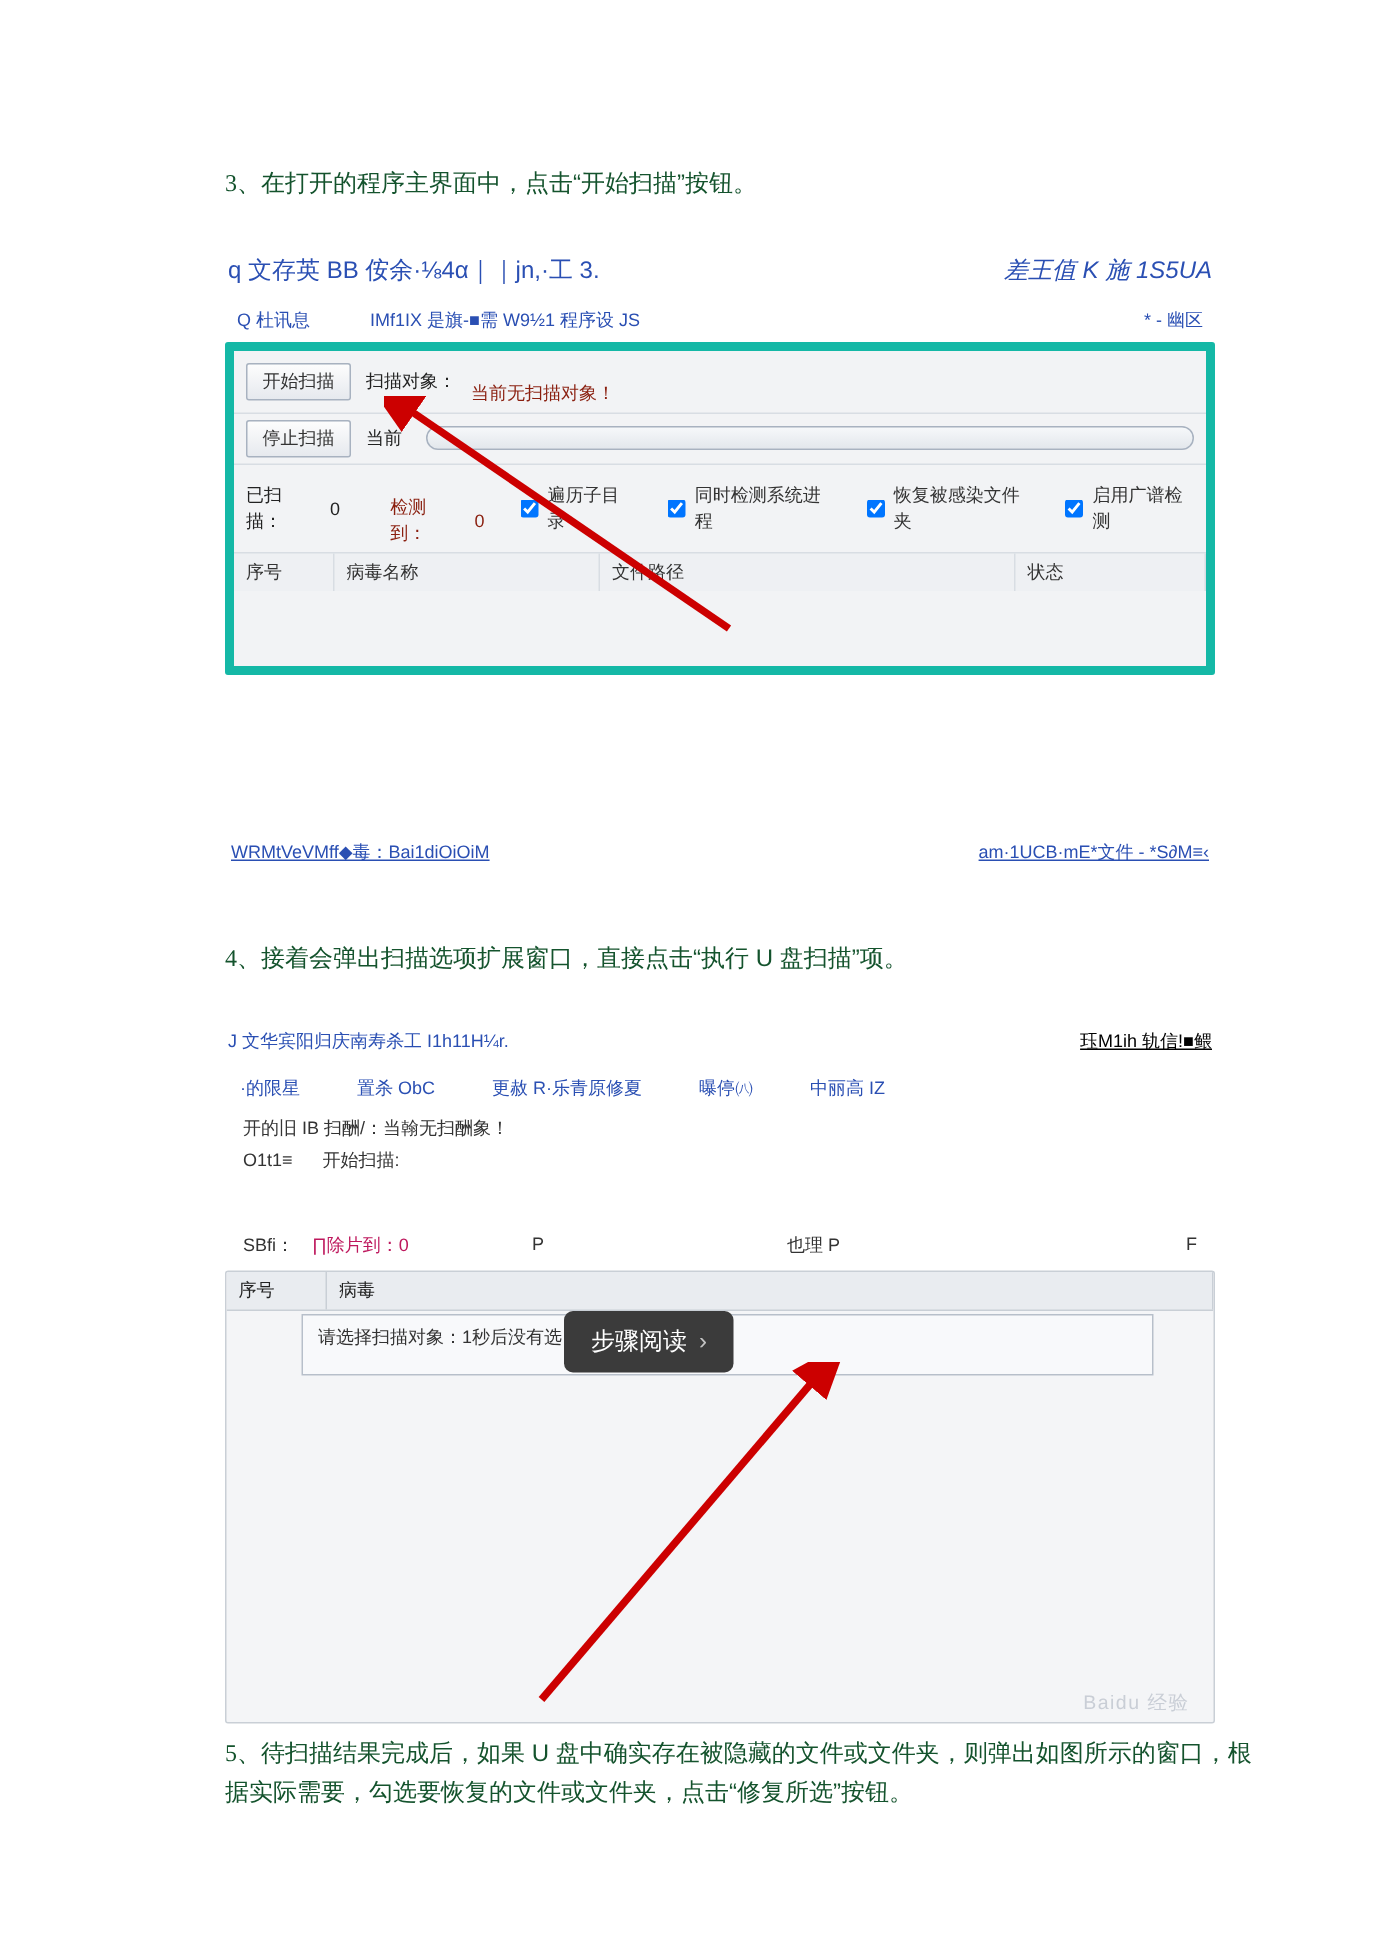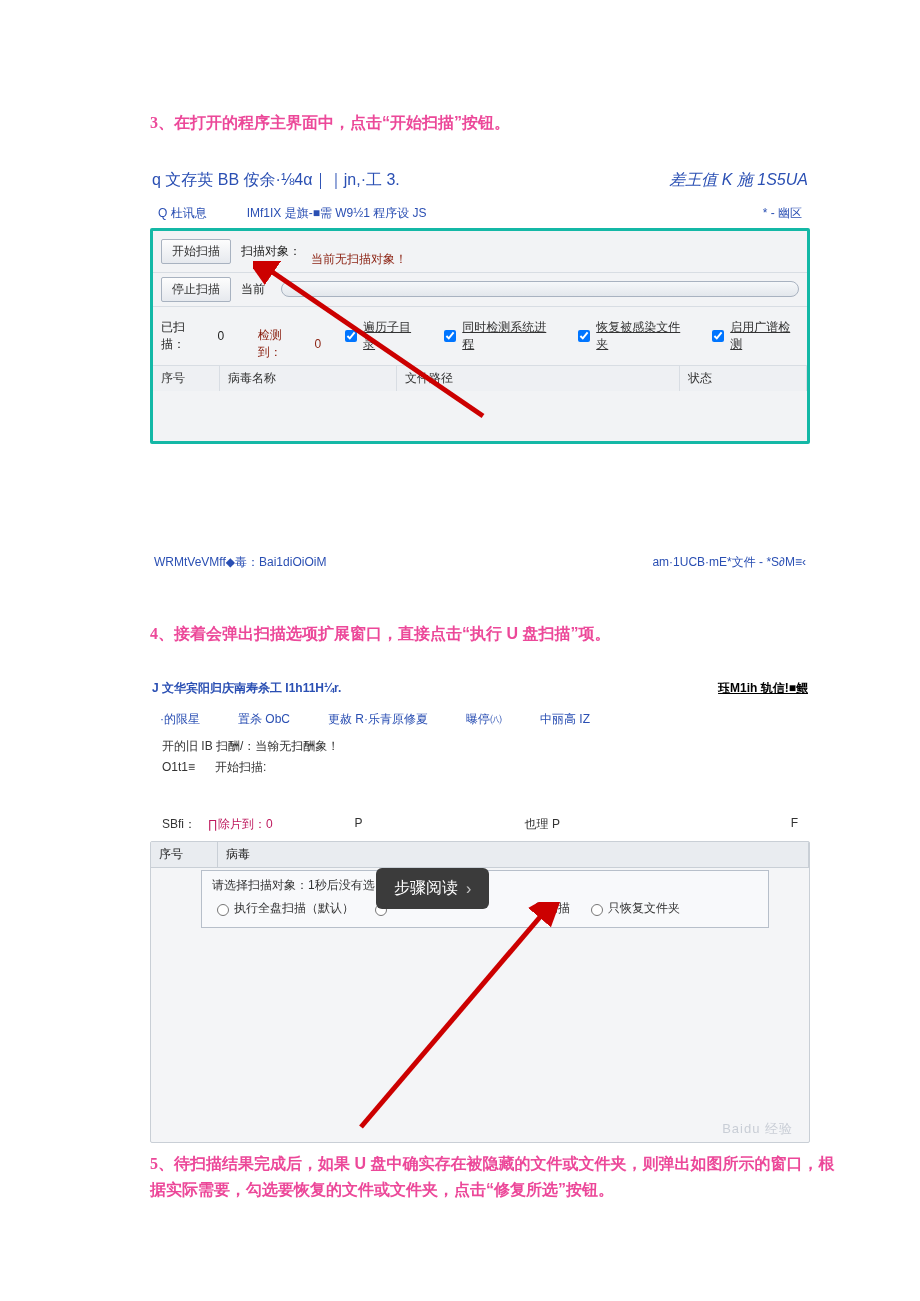--- a/index.html
+++ b/index.html
@@ -10,25 +10,24 @@
     color: #222;
   }
   .page {
     width: 920px;
     margin: 0 auto;
     padding: 60px 40px 80px 40px;
     box-sizing: border-box;
   }
   .step-text {
     font-size: 16px;
-    color: #ec4899;
+    color: #14532d;
     margin: 50px 0 30px 110px;
     line-height: 1.6;
     padding-right: 40px;
-    font-weight: bold;
   }
   .step-num {
     font-family: "Times New Roman", serif;
   }
   .shot-wrap {
     margin-left: 110px;
     width: 660px;
   }
   
   .shot1 { }
@@ -43,21 +42,21 @@
   .shot1 .titlebar .right { font-style: italic; }
   .shot1 .tabs {
     display: flex;
     gap: 40px;
     font-size: 12px;
     color: #2a4fb3;
     padding: 6px 8px;
   }
   .shot1 .tabs span { }
   .shot1 .panel {
-    border: 3px solid #14b8a6;
+    border: 6px solid #14b8a6;
     background: #f2f3f5;
     border-radius: 2px;
     position: relative;
     padding-bottom: 50px;
   }
   .shot1 .row {
     display: flex;
     align-items: center;
     border-bottom: 1px solid #d8dde3;
     padding: 4px 8px;
@@ -81,21 +80,21 @@
     border-radius: 8px;
     background: linear-gradient(#f6f8fa,#e3e7ec);
     margin-left: 6px;
   }
   .shot1 .checks {
     display: flex;
     gap: 20px;
     font-size: 12px;
     color: #333;
   }
-  .shot1 .checks label { display: inline-flex; align-items: center; gap: 3px; text-decoration: underline; }
+  .shot1 .checks label { display: inline-flex; align-items: center; gap: 3px; }
   .shot1 .checks input { width: 12px; height: 12px; }
   .shot1 .tbl-head {
     display: flex;
     font-size: 12px;
     color: #333;
     border-top: 1px solid #d8dde3;
     background: #eef0f3;
   }
   .shot1 .tbl-head div {
     padding: 4px 8px;
@@ -109,30 +108,30 @@
     height: 160px;
     pointer-events: none;
   }
   .shot1 .footer {
     display: flex;
     justify-content: space-between;
     font-size: 12px;
     color: #2a4fb3;
     margin-top: 110px;
     padding: 0 4px;
+    text-decoration: underline;
   }
   
   .shot2 { margin-top: 18px; }
   .shot2 .titlebar {
     display: flex;
     justify-content: space-between;
     font-size: 12px;
     color: #2a4fb3;
     padding: 4px 2px 10px 2px;
-    font-weight: bold;
   }
   .shot2 .titlebar .right { color:#000; text-decoration: underline; }
   .shot2 .tabs {
     display: flex;
     gap: 38px;
     font-size: 12px;
     color: #2a4fb3;
     padding: 4px 10px 10px 10px;
   }
   .shot2 .info {
@@ -326,38 +325,20 @@
     </div>
 
     <div class="panel">
       <div class="tbl-head2">
         <div style="width:50px">序号</div>
         <div style="flex:1">病毒</div>
       </div>
 
       <div class="popup">
         <div class="msg">请选择扫描对象：1秒后没有选…</div>
-        <div class="opts">
-          <label>
-              <input type="radio" name="so" style="">
-              <span>执行全盘扫描（默认）</span>
-            </label>
-          <label>
-              <input type="radio" name="so" style="">
-              <span></span>
-            </label>
-          <span style="width:110px"></span>
-          <label>
-              <span>径扫描</span>
-            </label>
-          <label>
-              <input type="radio" name="so" style="">
-              <span>只恢复文件夹</span>
-            </label>
-        </div>
       </div>
 
       <div class="tooltip">
         <span>步骤阅读</span>
         <span class="chev">›</span>
       </div>
 
       <svg class="arrow2" viewBox="0 0 260 230">
         <defs>
             <marker id="ah2" markerWidth="10" markerHeight="10" refX="2" refY="3" orient="auto">

